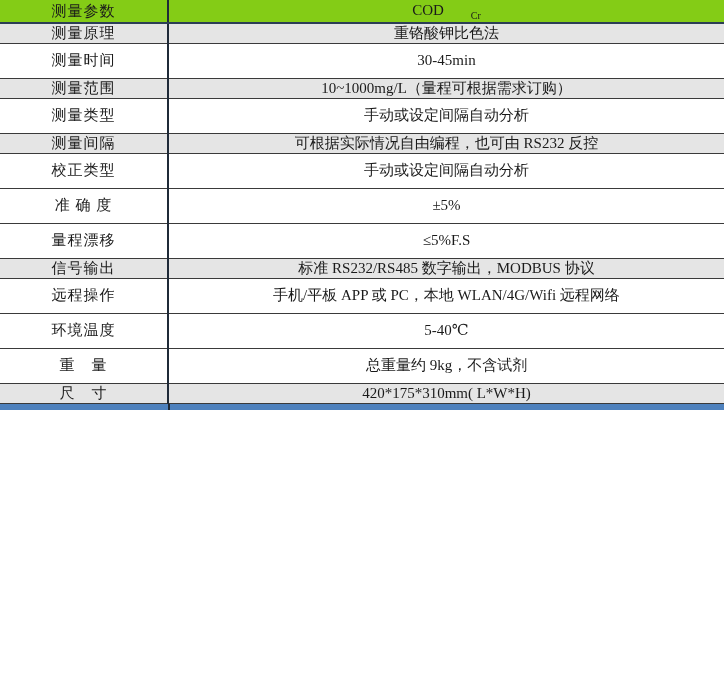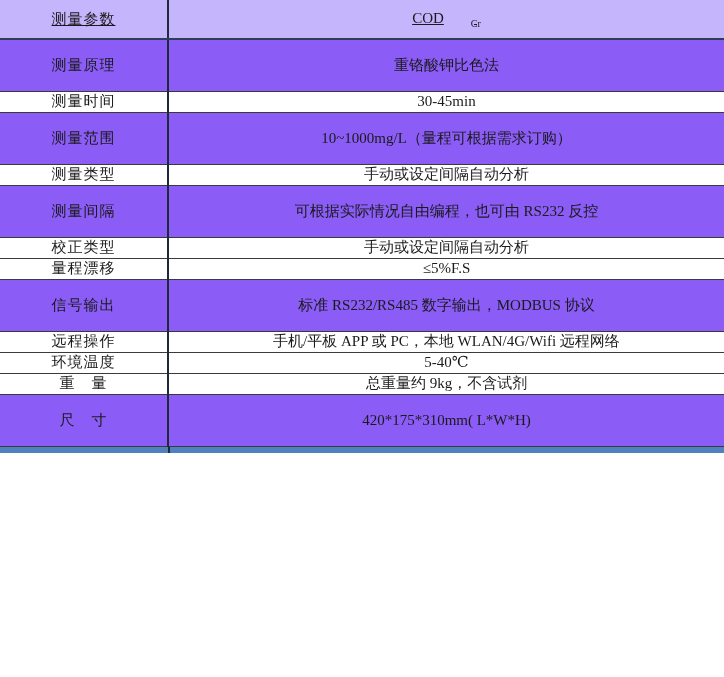--- a/index.html
+++ b/index.html
@@ -30,24 +30,24 @@
     line-height: 1.1;
     padding: 0 4px;
     box-sizing: border-box;
     border-bottom: 1px solid #3a3a3a;
   }
   td.param-cell {
     width: 168px;
     border-right: 2px solid #1f2a38;
     letter-spacing: 1px;
   }
-  tr.row-header { background: #c4b5fd; height: 39px; text-decoration: underline; }
+  tr.row-header { background: #84cc16; height: 23px; }
   tr.row-header td { border-bottom: 2px solid #2c3e55; }
-  tr.row-light  { background: #8b5cf6; height: 52px; padding-left: 42px; }
-  tr.row-white  { background: #FFFFFF; height: 21px; }
+  tr.row-light  { background: #e5e5e5; height: 20px; padding-left: 42px; }
+  tr.row-white  { background: #FFFFFF; height: 35px; }
   tr.row-header sub {
     font-size: 10px;
     vertical-align: sub;
     padding-left: 27px;
   }
   .partial-row {
     height: 6px;
     background: #4E81BD;
     position: relative;
   }
@@ -88,20 +88,24 @@
         </tr>
         <tr class="row-light">
           <td class="param-cell">测量间隔</td>
           <td class="value-cell">可根据实际情况自由编程，也可由 RS232 反控</td>
         </tr>
         <tr class="row-white">
           <td class="param-cell">校正类型</td>
           <td class="value-cell">手动或设定间隔自动分析</td>
         </tr>
         <tr class="row-white">
+          <td class="param-cell">准 确 度</td>
+          <td class="value-cell">±5%</td>
+        </tr>
+        <tr class="row-white">
           <td class="param-cell">量程漂移</td>
           <td class="value-cell">≤5%F.S</td>
         </tr>
         <tr class="row-light">
           <td class="param-cell">信号输出</td>
           <td class="value-cell">标准 RS232/RS485 数字输出，MODBUS 协议</td>
         </tr>
         <tr class="row-white">
           <td class="param-cell">远程操作</td>
           <td class="value-cell">手机/平板 APP 或 PC，本地 WLAN/4G/Wifi 远程网络</td>

